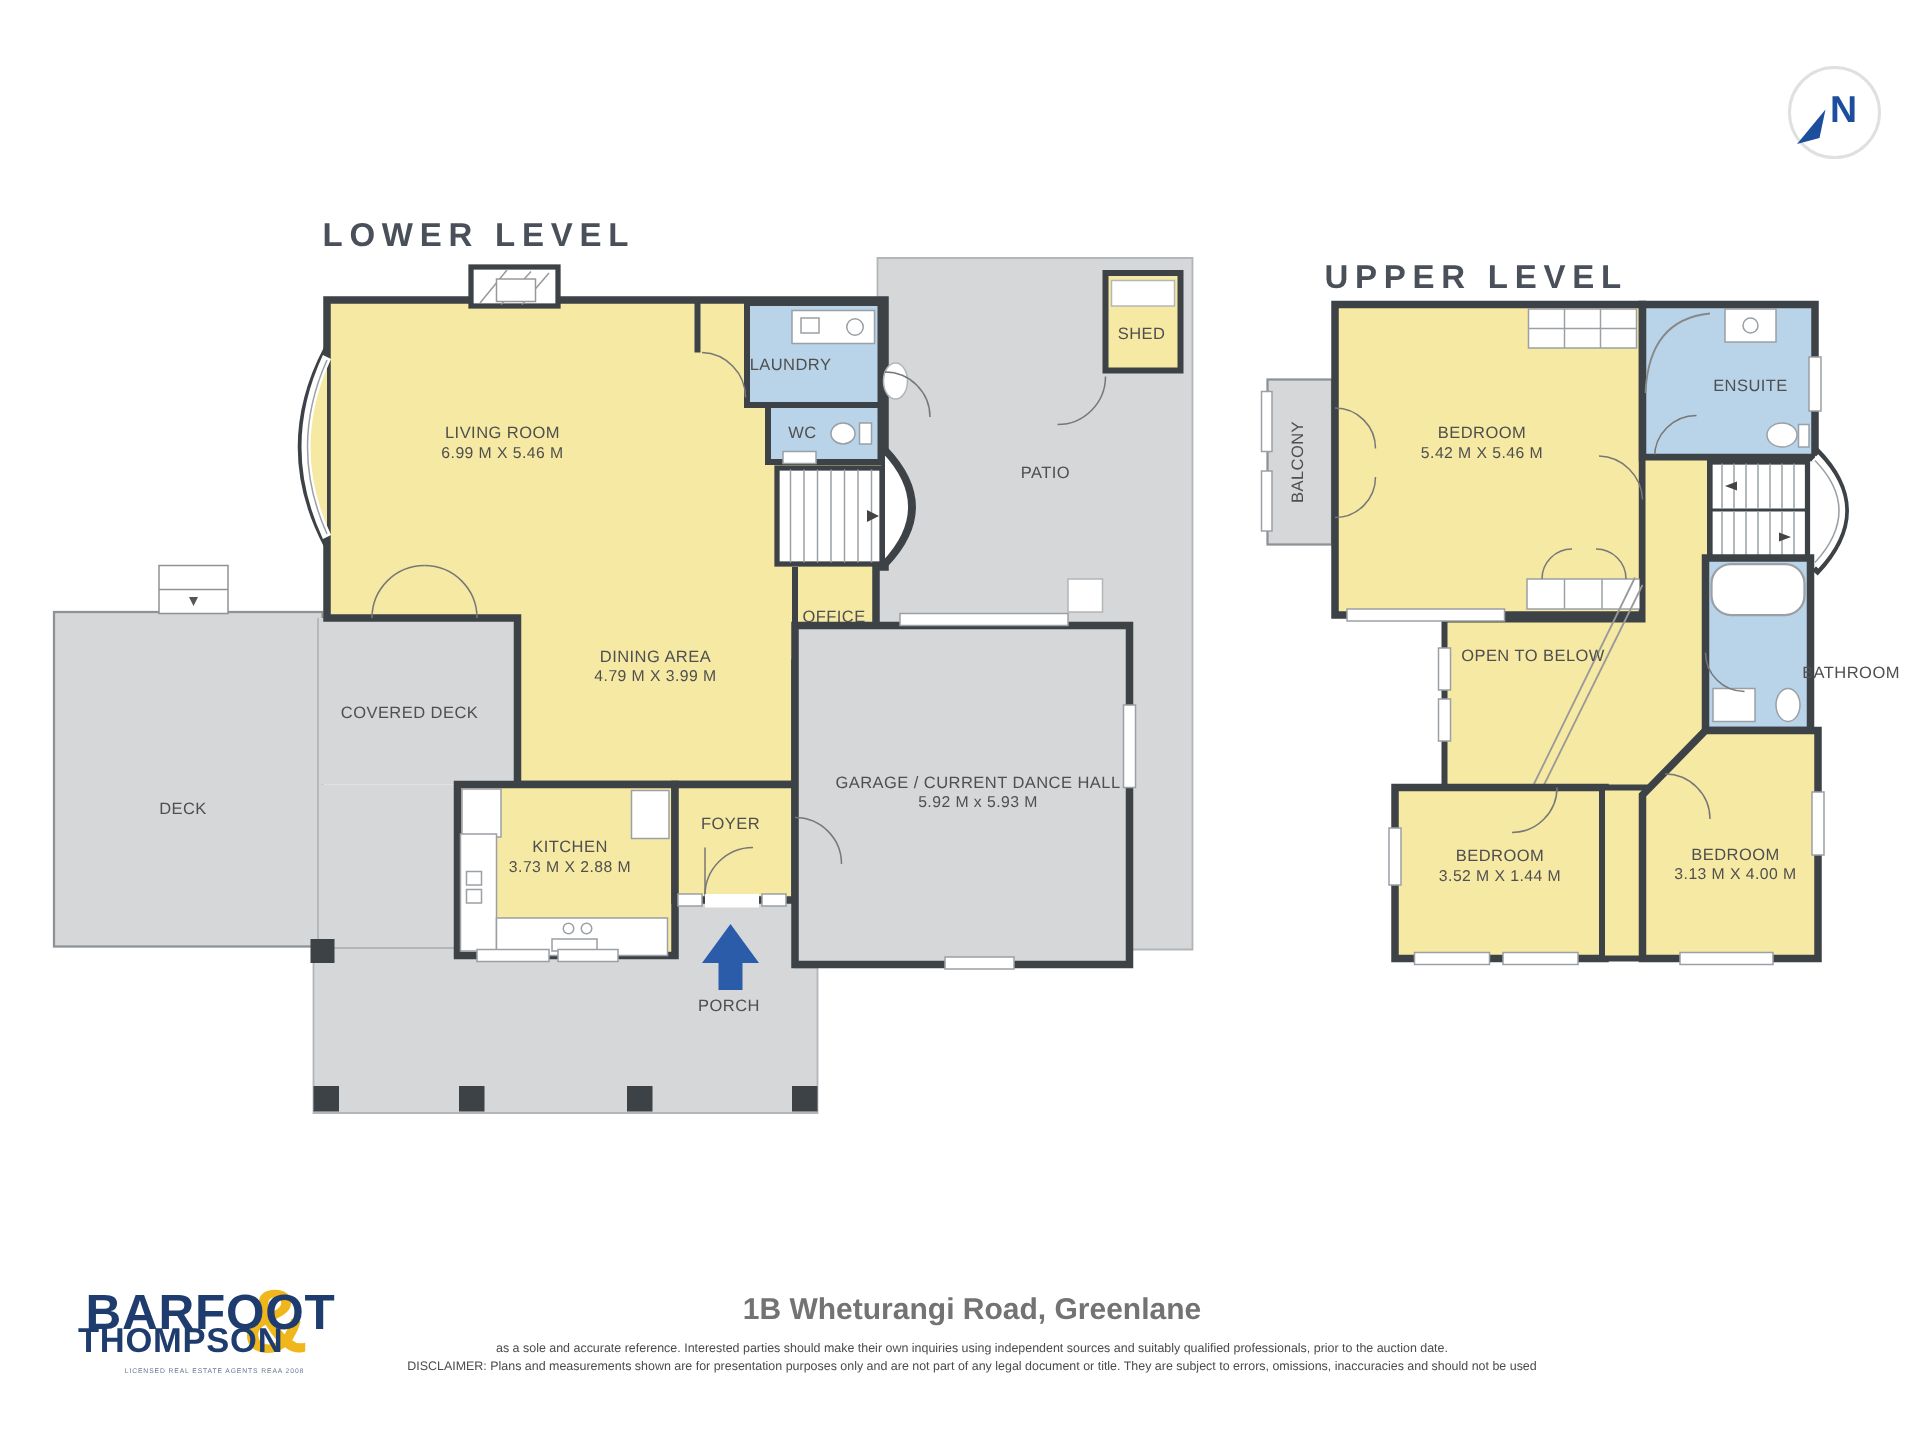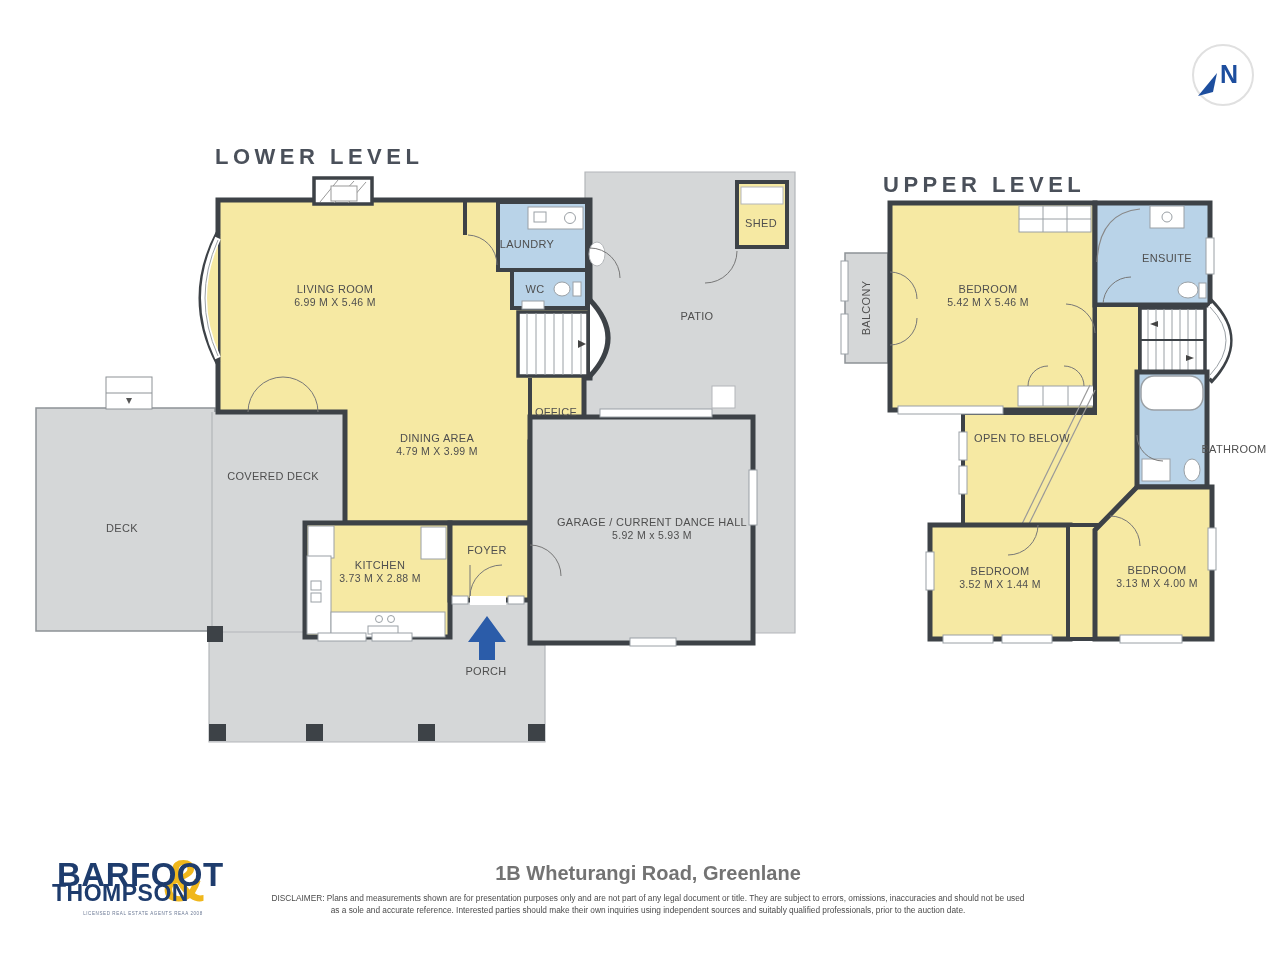--- a/index.html
+++ b/index.html
@@ -241,21 +241,21 @@
 <div class="rlabel" style="left:380px;top:572px">
   <span>KITCHEN</span>
   <span class="dims">3.73 M X 2.88 M</span>
 </div>
 <div class="rlabel" style="left:487px;top:550px">FOYER</div>
 <div class="rlabel" style="left:652px;top:529px">
   <span>GARAGE / CURRENT DANCE HALL</span>
   <span class="dims">5.92 M x 5.93 M</span>
 </div>
 <div class="rlabel" style="left:273px;top:476px">COVERED DECK</div>
-<div class="rlabel" style="left:122px;top:528px">DECK</div>
+<div class="rlabel" style="left:122px;top:540px">DECK</div>
 <div class="rlabel" style="left:486px;top:671px">PORCH</div>
 
 <div class="rlabel vert" style="left:866px;top:308px">BALCONY</div>
 <div class="rlabel" style="left:988px;top:296px">
   <span>BEDROOM</span>
   <span class="dims">5.42 M X 5.46 M</span>
 </div>
 <div class="rlabel" style="left:1167px;top:258px">ENSUITE</div>
 <div class="rlabel" style="left:1022px;top:438px">OPEN TO BELOW</div>
 <div class="rlabel" style="left:1234px;top:449px">BATHROOM</div>
@@ -271,17 +271,17 @@
 <div class="compass-n" style="left:1229px;top:74px">N</div>
 
 <div class="logo">
   <div class="amp">&amp;</div>
   <div class="l1">BARFOOT</div>
   <div class="l2">THOMPSON</div>
   <div class="tag">LICENSED REAL ESTATE AGENTS REAA 2008</div>
 </div>
 <div class="address">1B Wheturangi Road, Greenlane</div>
 <div class="disclaimer">
+  <div>as a sole and accurate reference. Interested parties should make their own inquiries using independent sources and suitably qualified professionals, prior to the auction date.</div>
   <div>DISCLAIMER: Plans and measurements shown are for presentation purposes only and are not part of any legal document or title. They are subject to errors, omissions, inaccuracies and should not be used</div>
-  <div>as a sole and accurate reference. Interested parties should make their own inquiries using independent sources and suitably qualified professionals, prior to the auction date.</div>
 </div>
 
 </div>
 
 </body></html>

